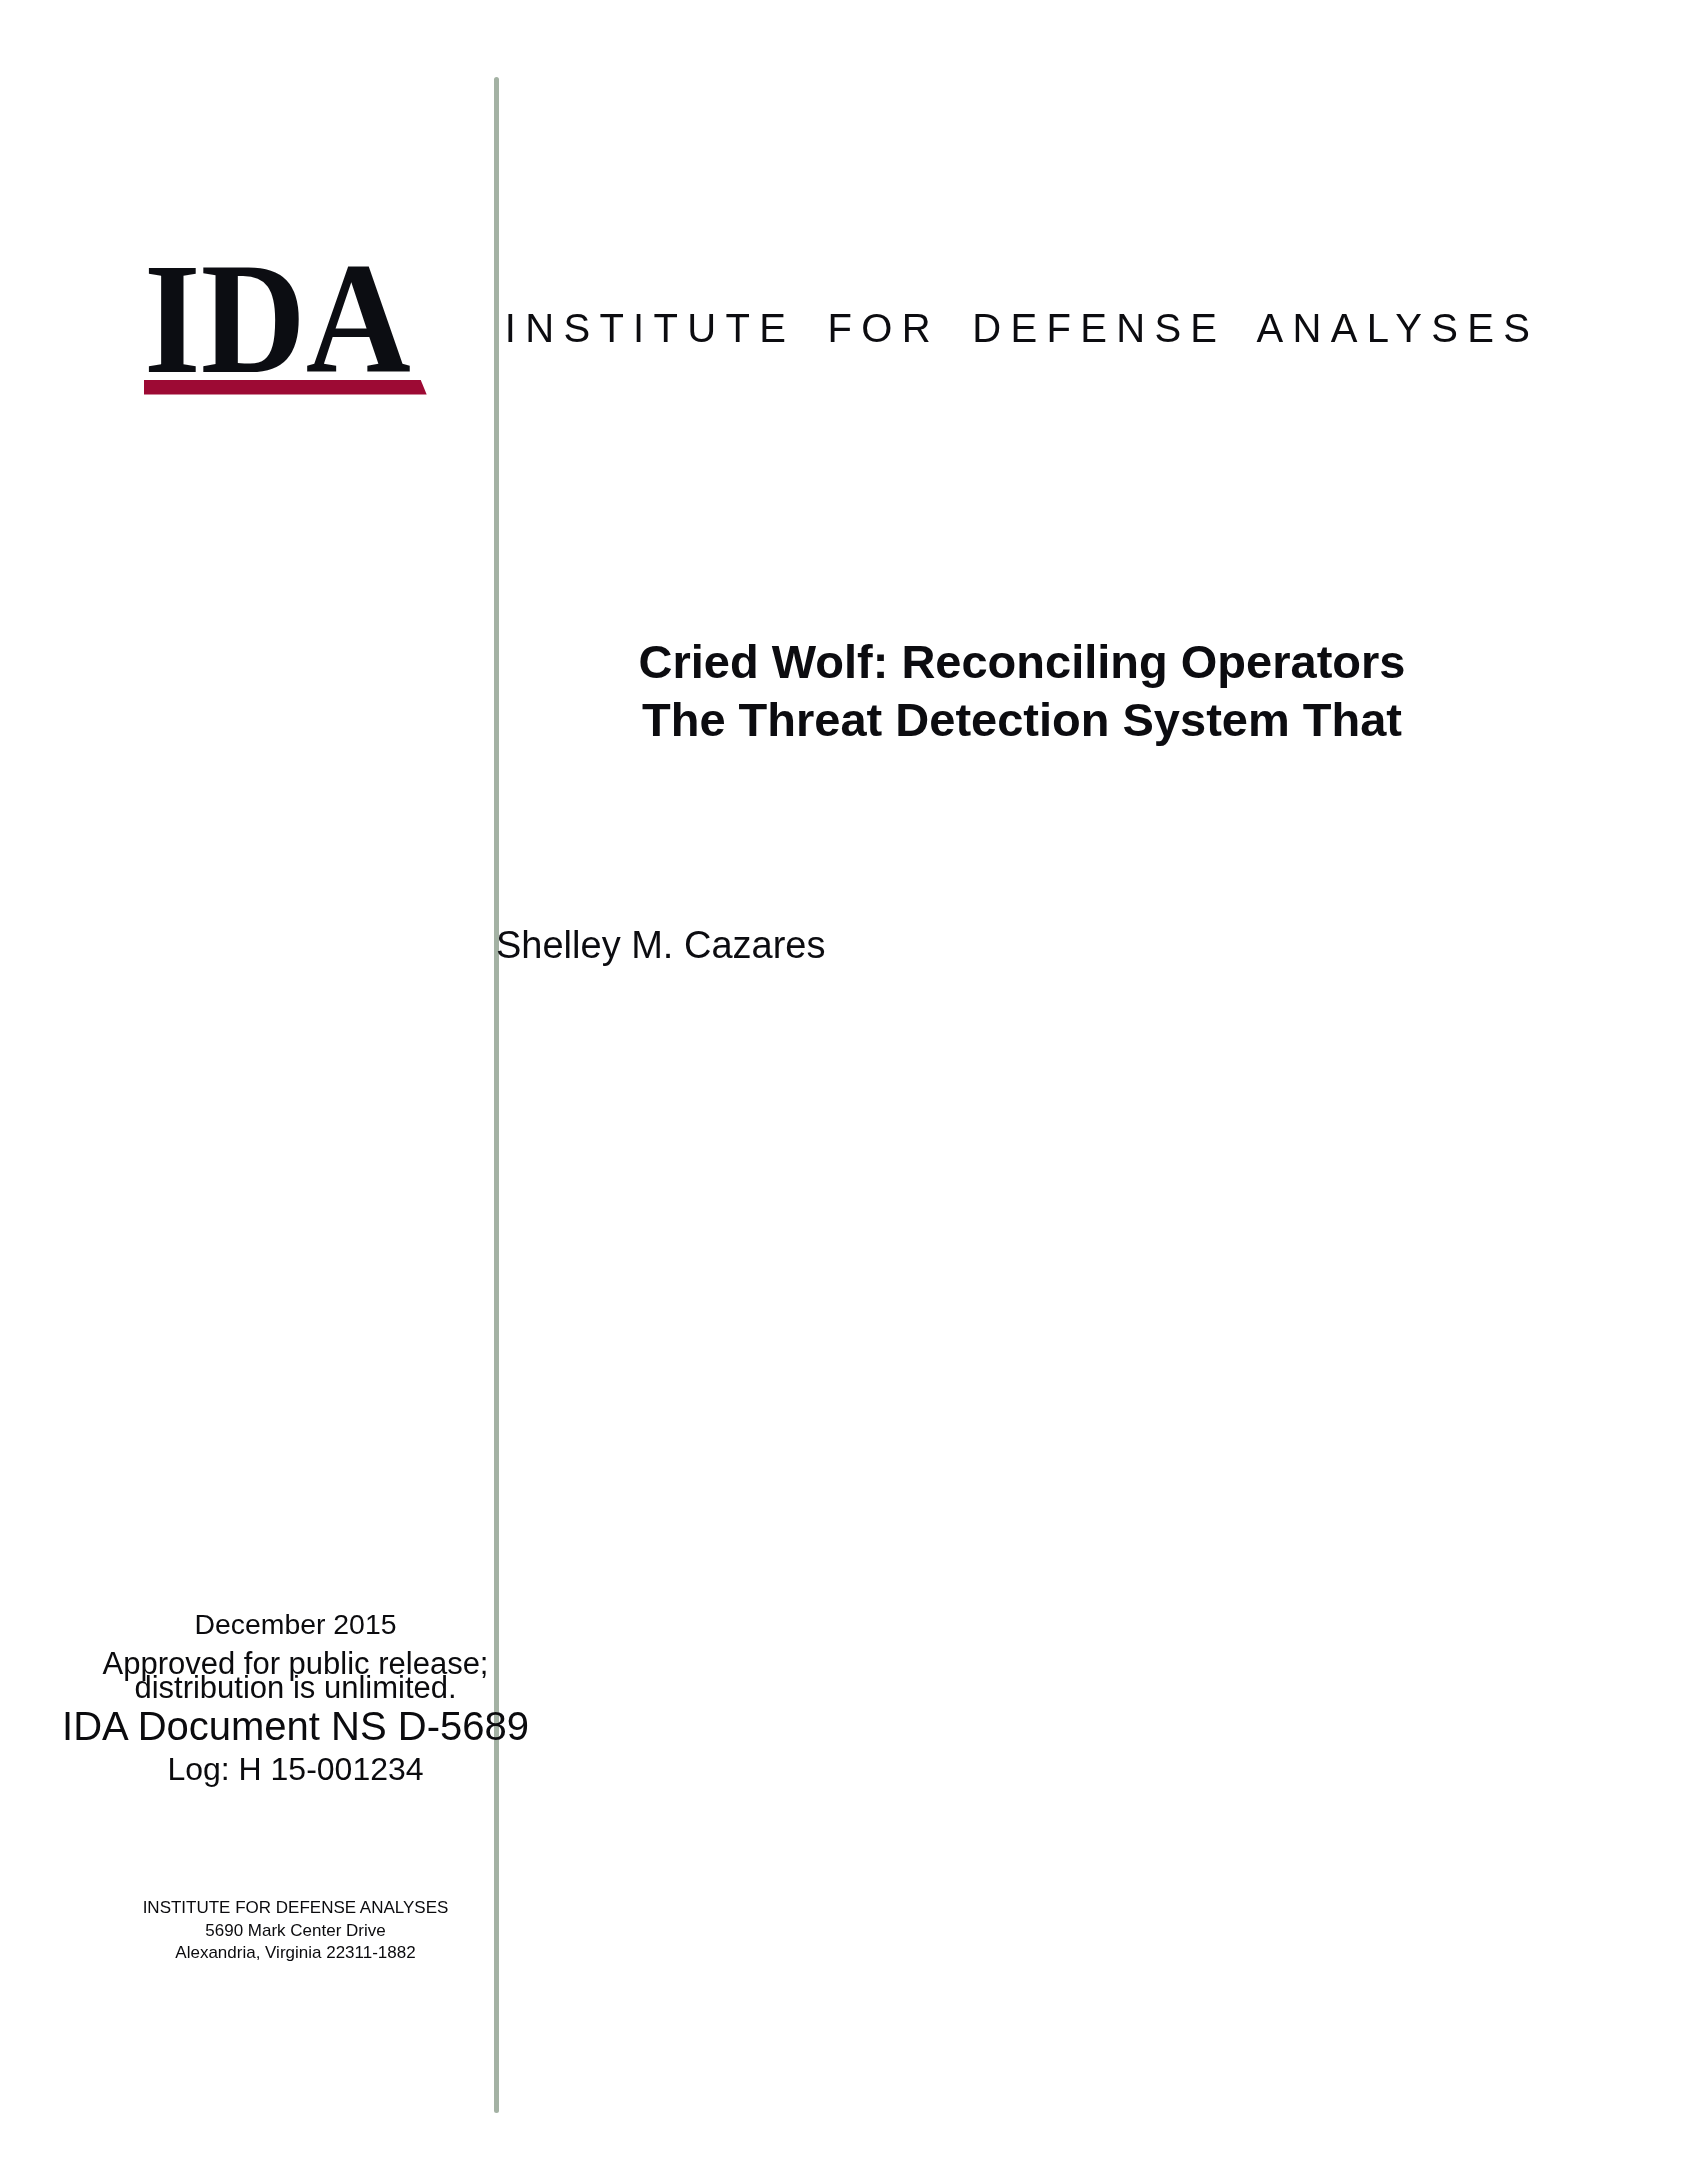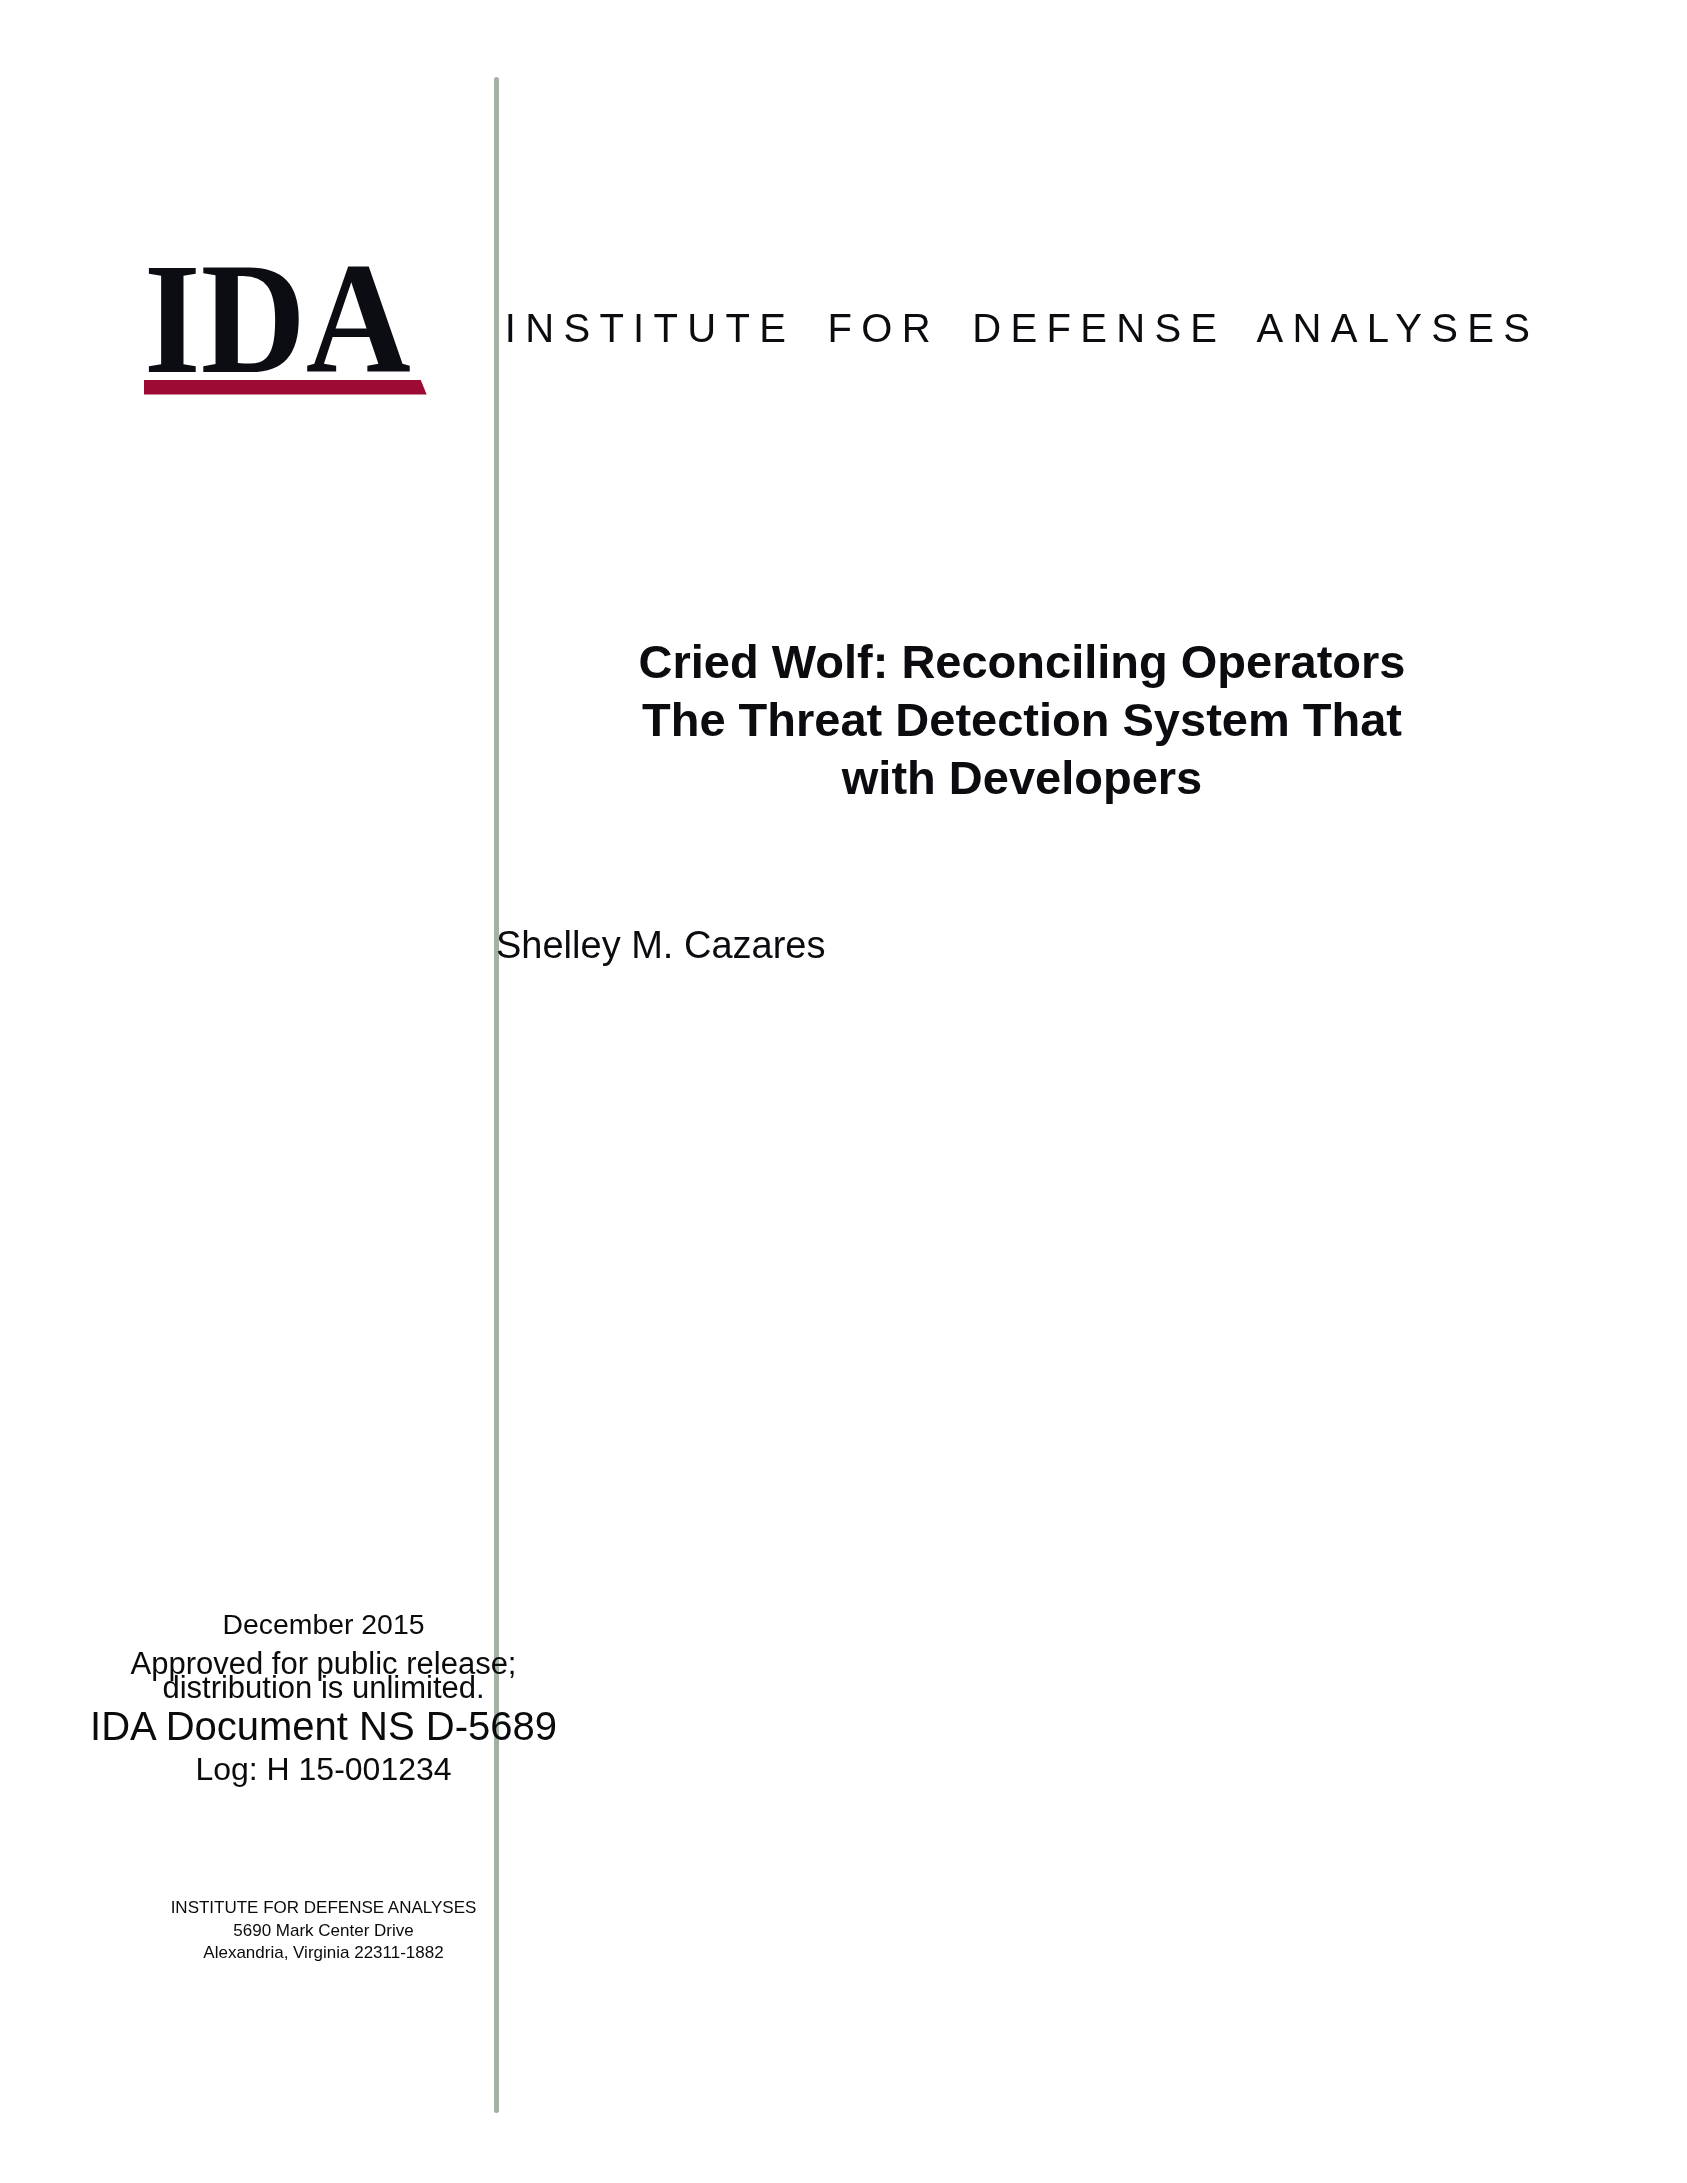--- a/index.html
+++ b/index.html
@@ -58,21 +58,21 @@
     position: absolute;
     left: 496px; right: 0;
     top: 925px;
     text-align: left;
     font-size: 38px;
     line-height: 41px;
     color: #0c0c10;
   }
 
   
-  .leftcol { position: absolute; left: 0; width: 591px; text-align: center; padding-left: 28px; }
+  .leftcol { position: absolute; left: 0; width: 591px; text-align: center; }
   .pub-date { top: 1608px; font-size: 28.4px; line-height: 32px; }
   .pub-release { top: 1652px; font-size: 31px; line-height: 24px; }
   .pub-doc { top: 1709px; font-size: 40px; line-height: 34px; }
   .pub-log { top: 1752px; font-size: 32px; line-height: 34px; }
 
   
   .footer { top: 1897px; font-size: 17px; line-height: 22.5px; }
 </style>
 </head>
 <body>
@@ -86,21 +86,20 @@
       <text x="0" y="168" font-family="'Liberation Serif', serif" font-weight="bold" font-size="240" textLength="404" lengthAdjust="spacingAndGlyphs" fill="#0c0d12">IDA</text>
       <polygon points="0,180 419,180 428,202 0,202" fill="#9d0a34"></polygon>
     </svg>
   </div>
 
   <div class="org-header">INSTITUTE FOR DEFENSE ANALYSES</div>
 
   <div class="doc-title">
     <div>Cried Wolf: Reconciling Operators</div>
     <div>The Threat Detection System That</div>
-    <div>with Developers</div>
   </div>
 
   <div class="author">Shelley M. Cazares</div>
 
   <div class="leftcol pub-date">December 2015</div>
 
   <div class="leftcol pub-release">
     <div>Approved for public release;</div>
     <div>distribution is unlimited.</div>
   </div>

